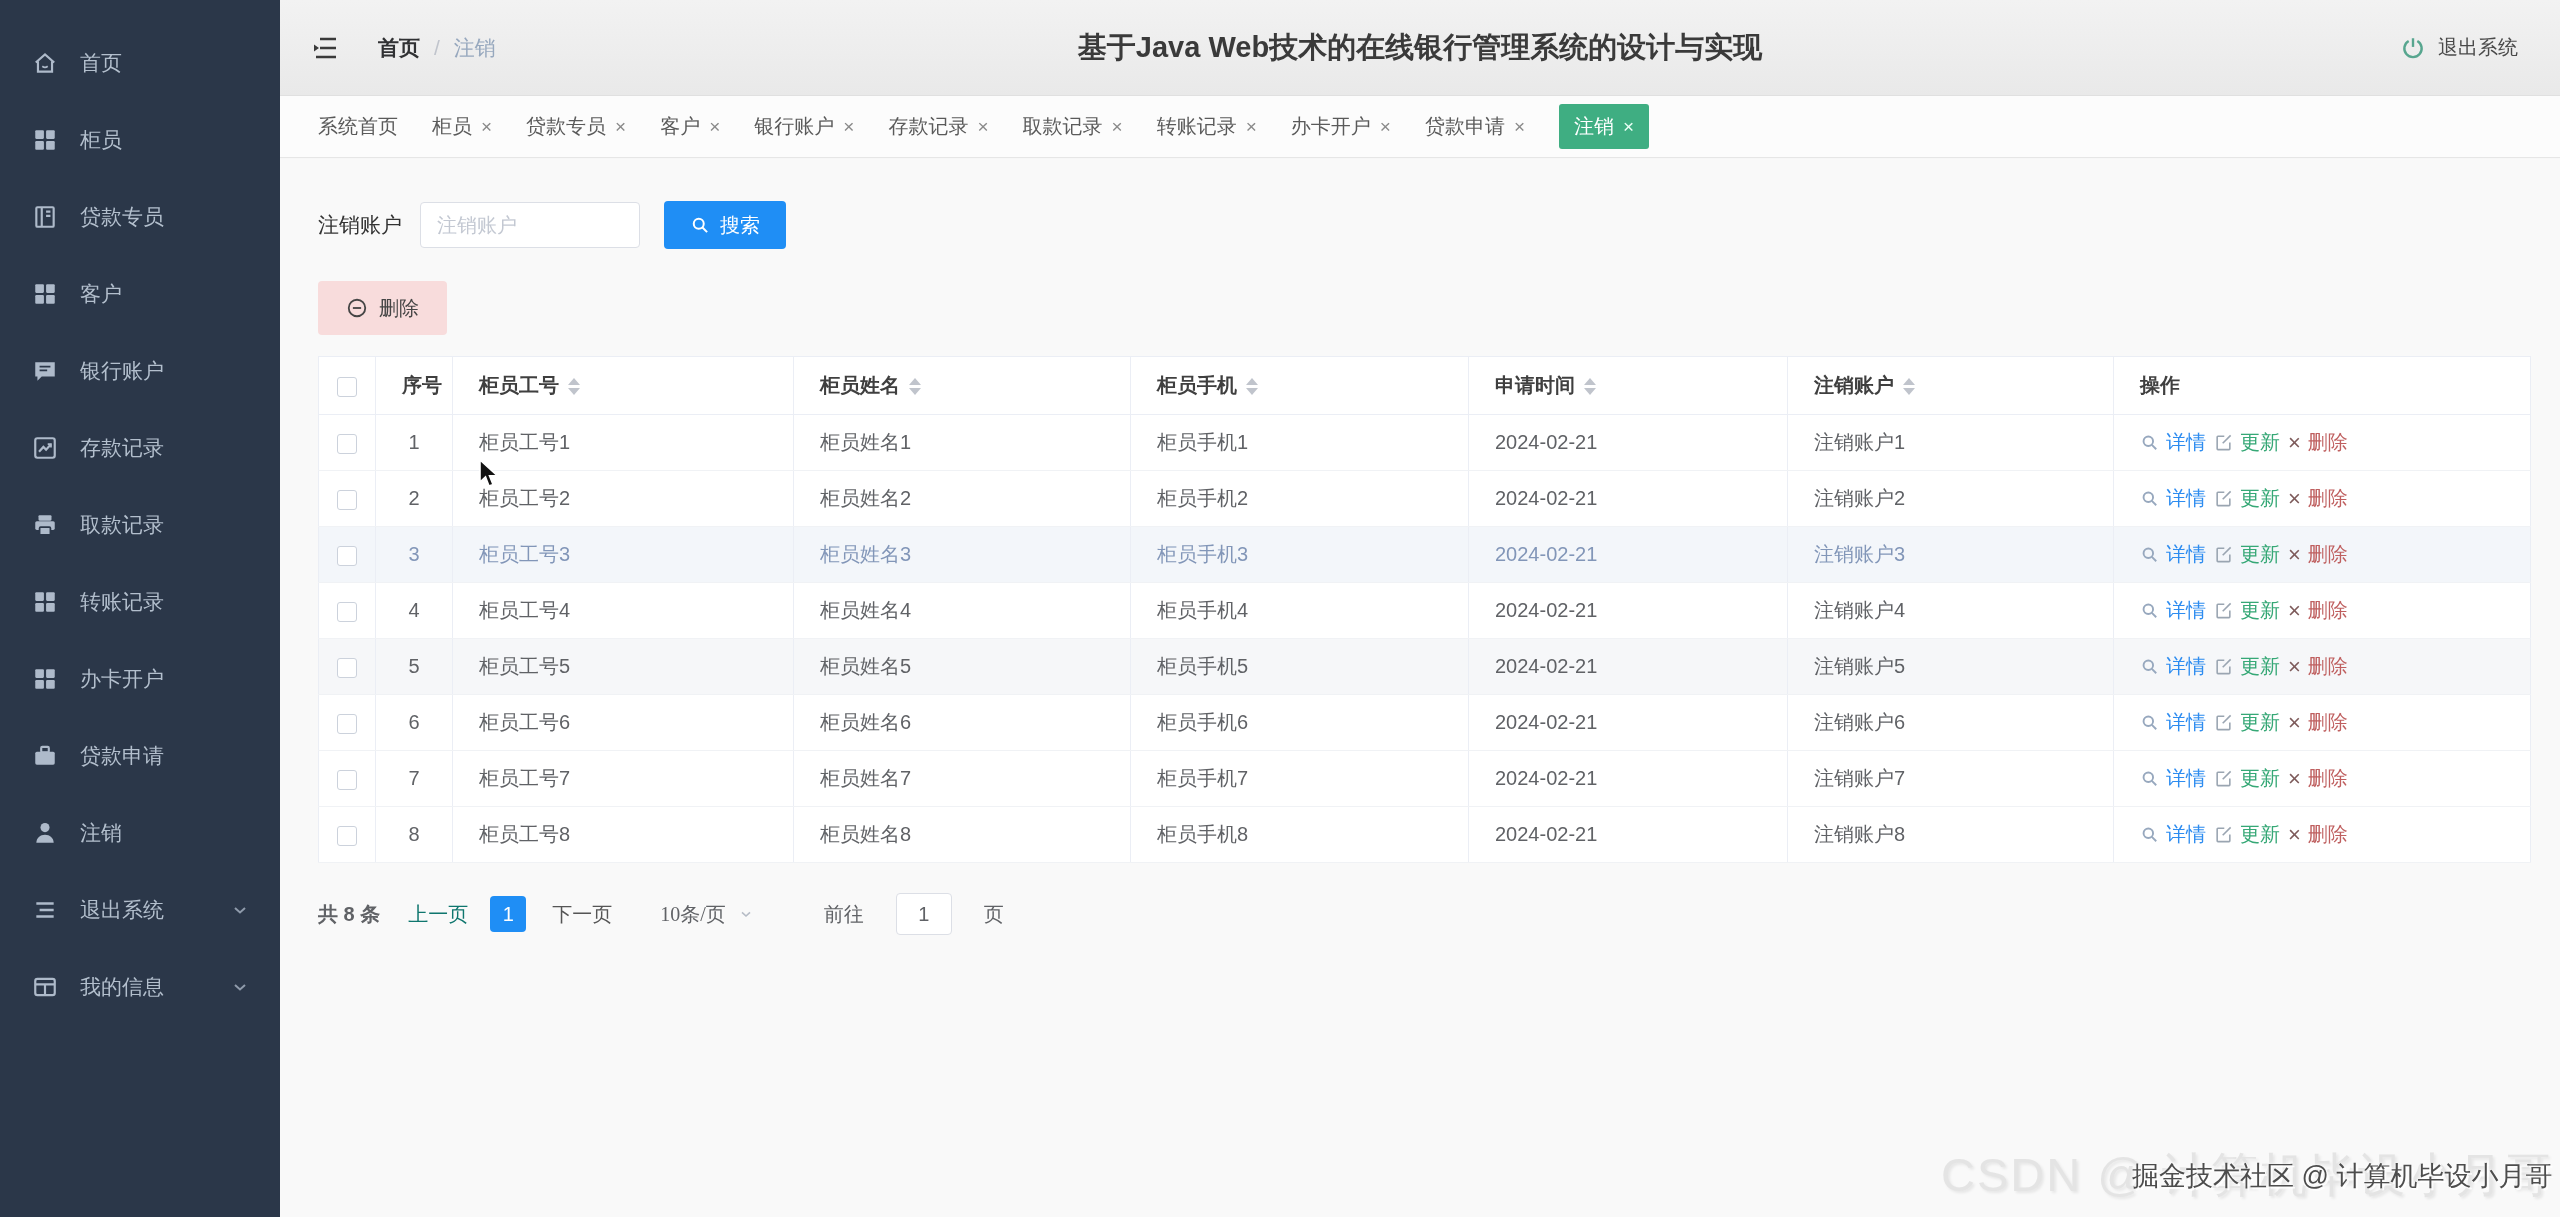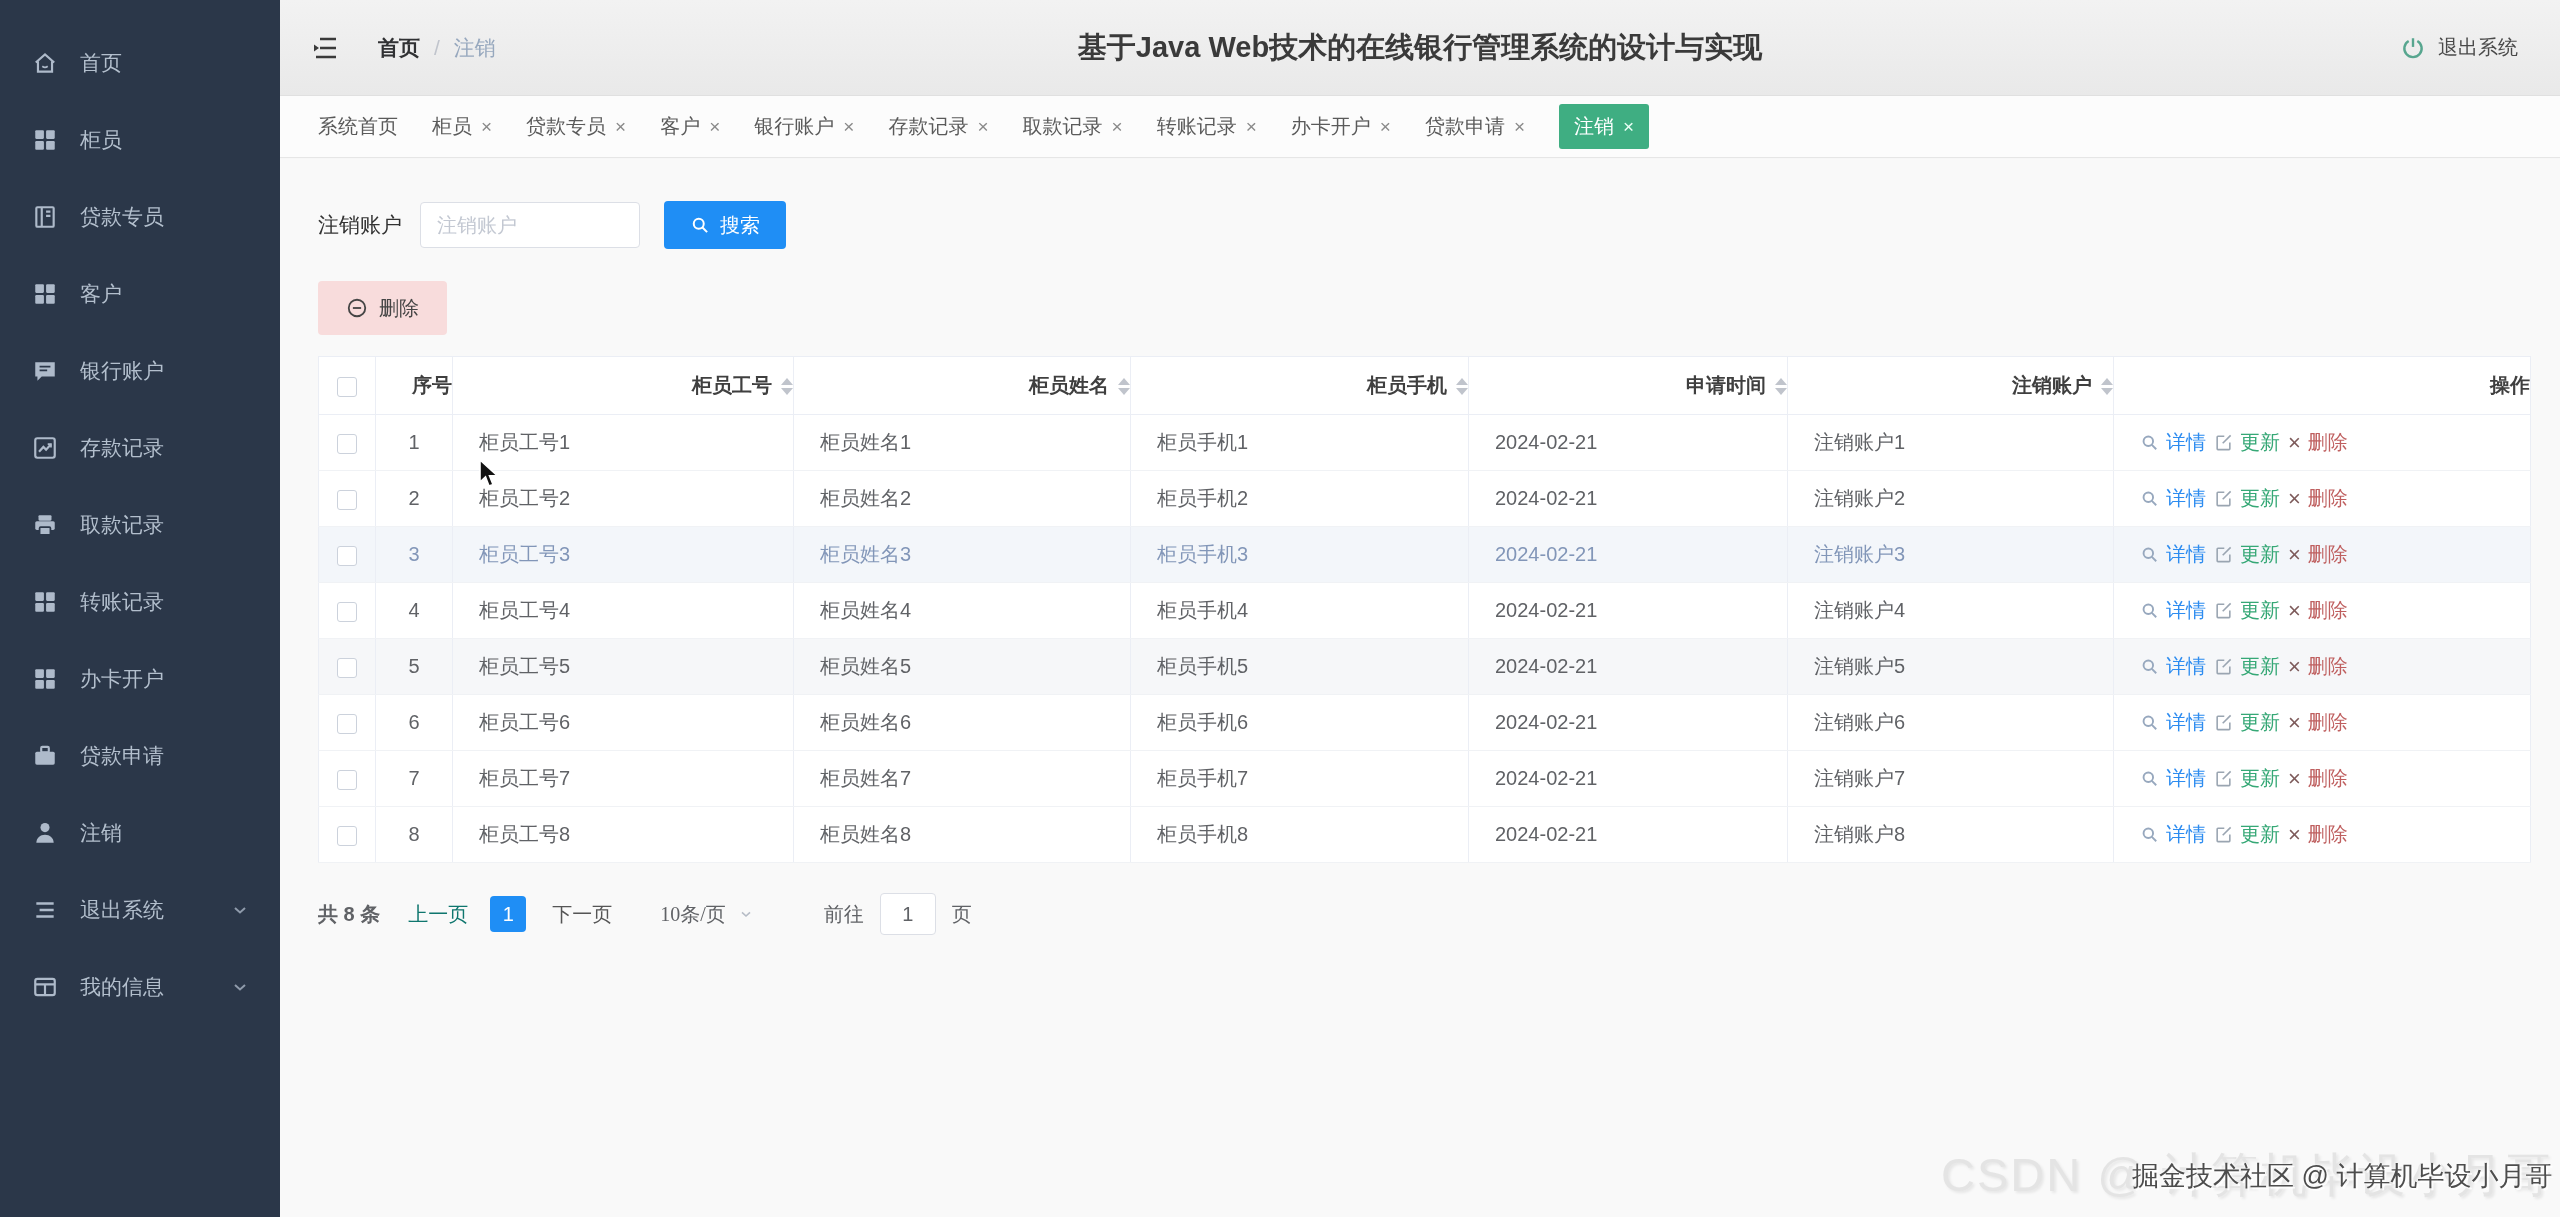--- a/index.html
+++ b/index.html
@@ -50,21 +50,21 @@
   .search-input::placeholder{color:#c3c8d2;}
   .search-btn{margin-left:24px;height:48px;padding:0 26px;background:var(--primary);border:none;border-radius:4px;
     color:#fff;font-size:20px;display:flex;align-items:center;gap:10px;cursor:pointer;font-family:Liberation Sans, sans-serif;}
   .search-btn svg{width:20px;height:20px;}
   .delete-btn{position:absolute;left:38px;top:122px;height:54px;padding:0 28px;background:var(--danger-soft);
     border:none;border-radius:4px;color:#454545;font-size:20px;display:flex;align-items:center;gap:11px;cursor:pointer;font-family:inherit;}
   .delete-btn svg{width:22px;height:22px;}
   
   table.grid{position:absolute;left:38px;top:197px;width:2212px;border-collapse:collapse;background:#fff;
     border:1px solid var(--border);table-layout:fixed;}
-  .grid th{height:58px;font-size:20px;font-weight:700;color:#3f3f3f;text-align:right;padding-left:26px;
+  .grid th{height:58px;font-size:20px;font-weight:700;color:#3f3f3f;text-align:left;padding-left:26px;
     border-right:1px solid var(--border);border-bottom:1px solid var(--border);background:#fff;white-space:nowrap;}
   .grid td{height:56px;font-size:20px;color:#606266;padding-left:26px;border-right:1px solid var(--border);
     border-bottom:1px solid #f0f2f5;background:#fff;white-space:nowrap;overflow:hidden;}
   .grid th:last-child,.grid td:last-child{border-right:none;}
   .grid .c-center{text-align:center;padding-left:0;}
   .cb{display:inline-block;width:20px;height:20px;border:1px solid #ccd2dc;border-radius:3px;background:#fff;vertical-align:middle;cursor:pointer;}
   .caret{display:inline-flex;flex-direction:column;gap:3px;margin-left:9px;vertical-align:middle;cursor:pointer;}
   .caret i{width:0;height:0;border-left:6px solid transparent;border-right:6px solid transparent;}
   .caret .up{border-bottom:7px solid #c0c4cc;}
   .caret .dn{border-top:7px solid #c0c4cc;}
@@ -79,21 +79,21 @@
   
   .pagination{position:absolute;left:38px;top:734px;display:flex;align-items:center;font-size:20px;color:#606266;}
   .pg-total{font-weight:600;margin-right:28px;}
   .pg-prev{color:#0f766e;margin-right:22px;cursor:default;}
   .pg-page{width:36px;height:36px;background:var(--primary);color:#fff;border-radius:4px;display:flex;
     align-items:center;justify-content:center;margin-right:26px;cursor:pointer;}
   .pg-next{color:#555;margin-right:48px;cursor:pointer;}
   .pg-size{display:flex;align-items:center;gap:12px;margin-right:70px;cursor:pointer;font-family:Liberation Serif, serif;}
   .pg-size .chev{color:#b6bcc6;}
   .pg-size .chev svg{width:16px;height:16px;}
-  .pg-goto{display:flex;align-items:center;gap:16px;}
+  .pg-goto{display:flex;align-items:center;gap:32px;}
   .pg-input{width:56px;height:42px;border:1px solid #dcdfe6;border-radius:4px;background:#fff;text-align:center;
     font-size:20px;color:#606266;font-family:inherit;}
   
   .wm-light{position:absolute;right:6px;bottom:10px;font-size:47px;color:#e4e4e4;letter-spacing:2px;
     text-shadow:2px 2px 3px rgba(0,0,0,0.08);white-space:nowrap;z-index:5;}
   .wm-dark{position:absolute;left:2132px;top:1158px;font-size:27px;color:#4d4d4d;white-space:nowrap;z-index:6;
     text-shadow:0 0 4px #fff,0 0 2px #fff,2px 2px 0 rgba(255,255,255,.85);}
   .cursor{position:absolute;left:478px;top:459px;z-index:9;pointer-events:none;}
 </style>
 </head>

